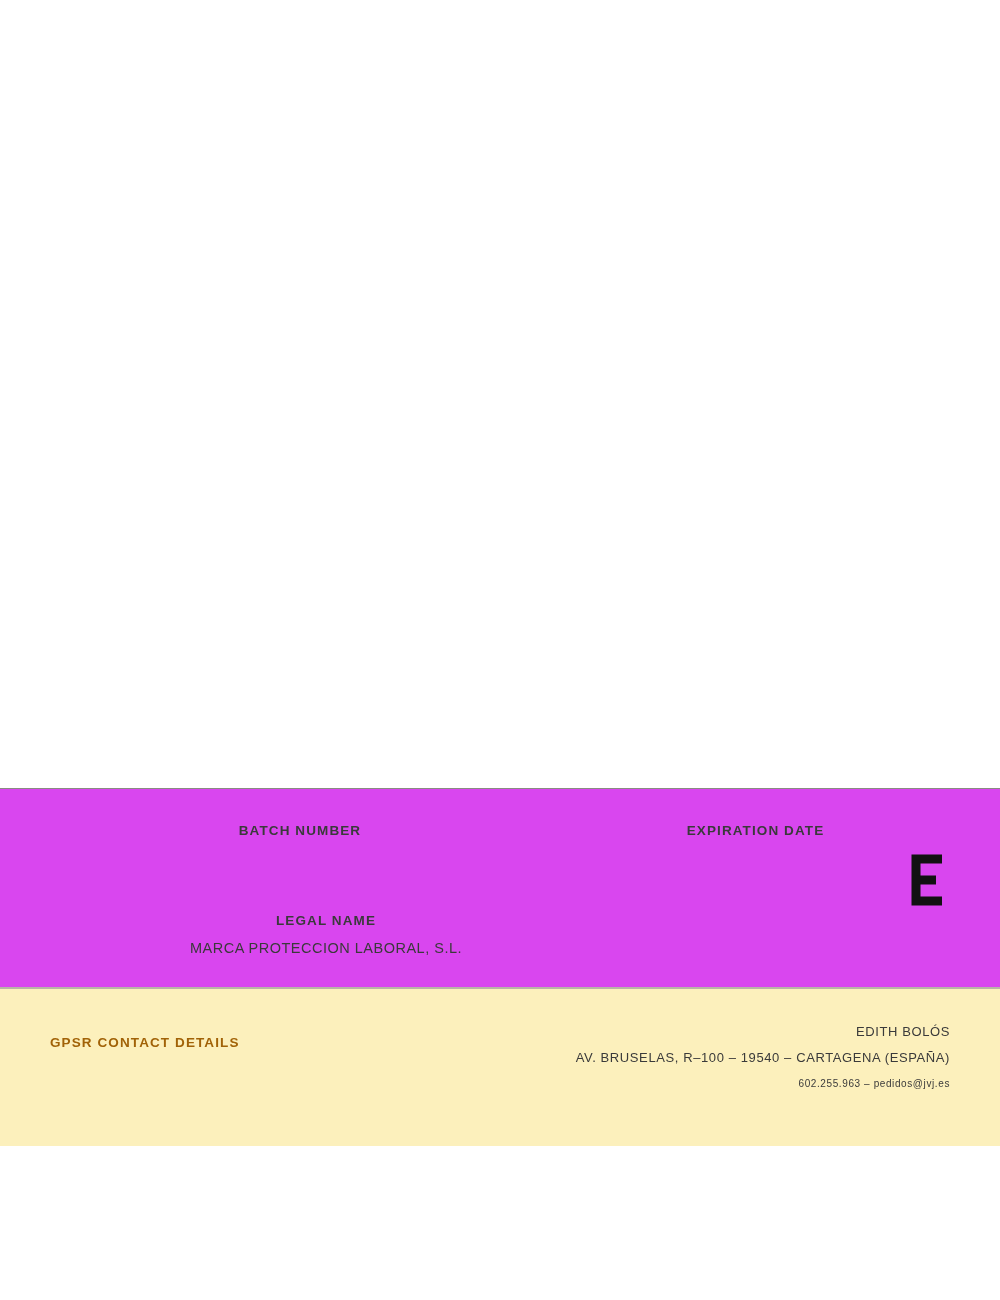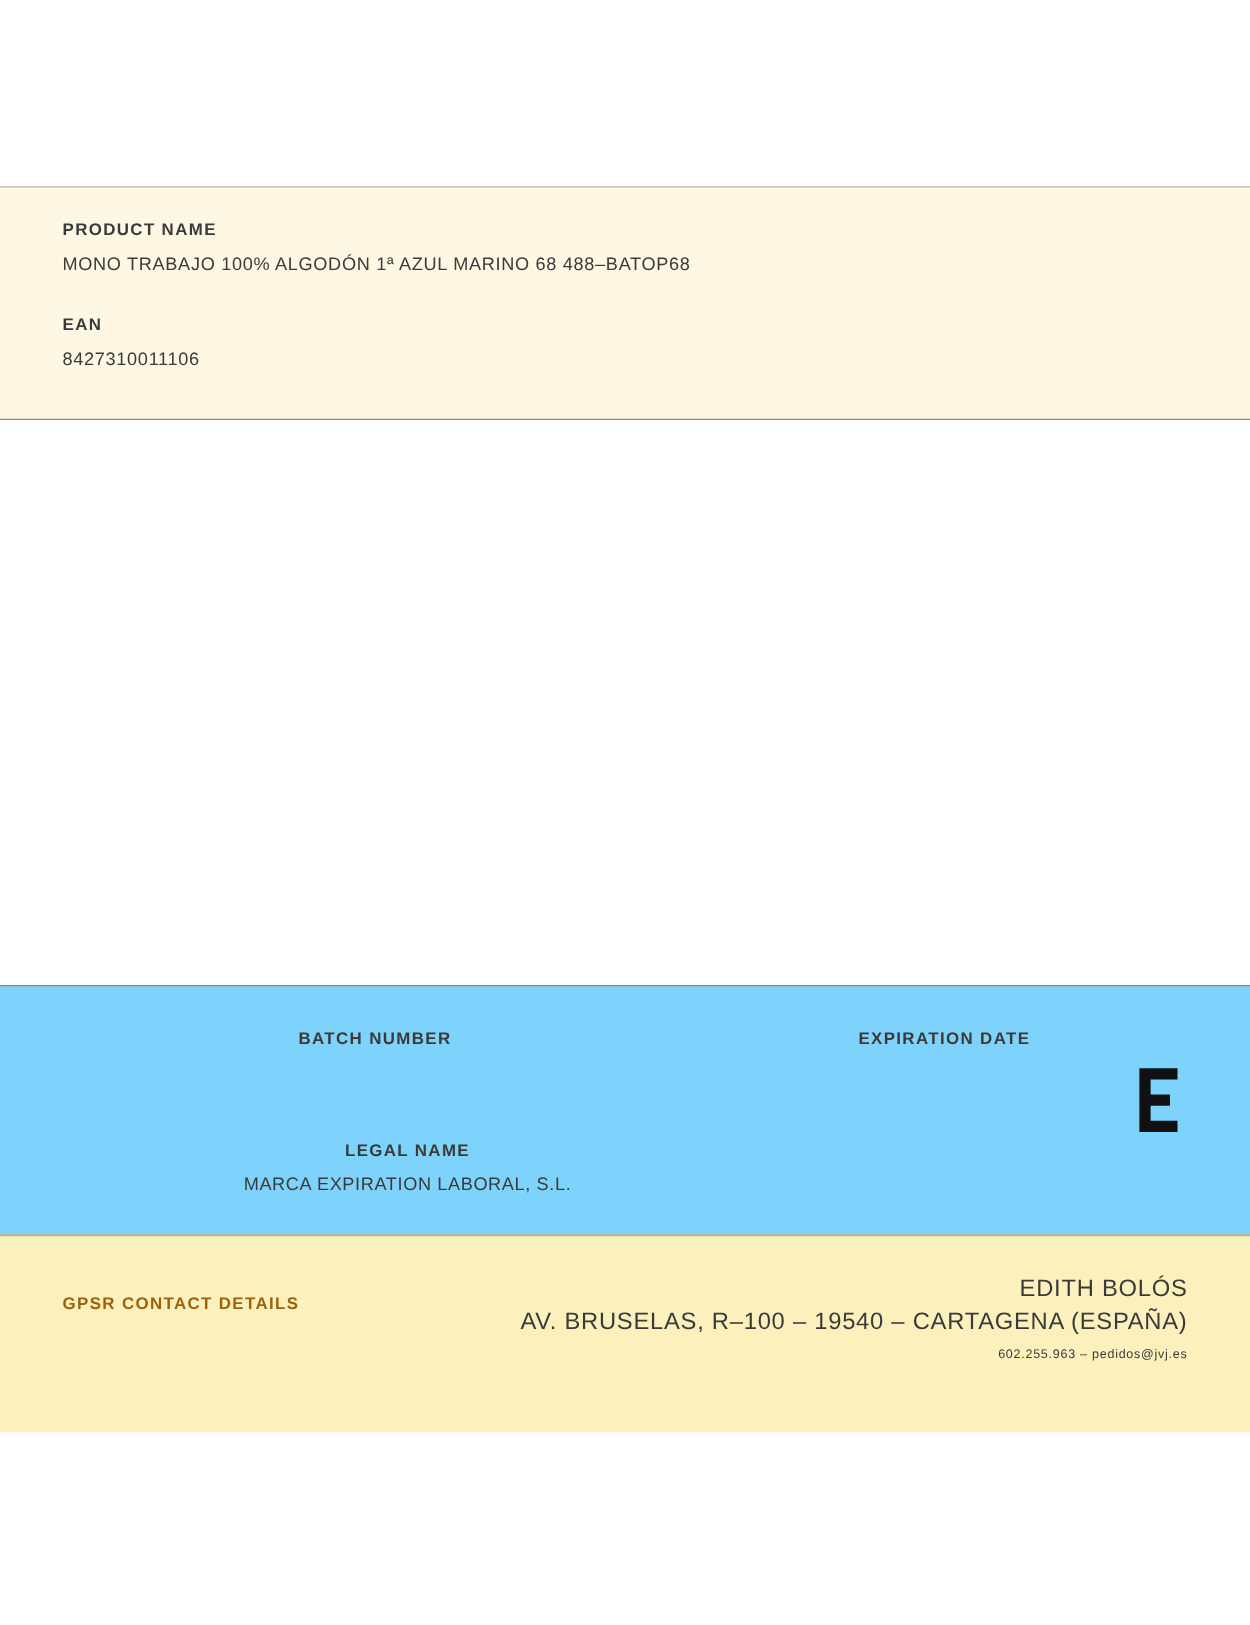--- a/index.html
+++ b/index.html
@@ -62,21 +62,21 @@
     background: #ffffff;
   }
 
   
   .mid-block {
     position: absolute;
     left: 0;
     top: 788px;
     width: 1000px;
     height: 200px;
-    background: #7dd3fc;
+    background: #d946ef;
     border-top: 1px solid #8a8a82;
     border-bottom: 1px solid #b9b5a6;
     box-sizing: border-box;
   }
   .mid-row {
     position: absolute;
     left: 0;
     width: 1000px;
     display: flex;
   }
@@ -132,21 +132,21 @@
     letter-spacing: 1.1px;
     color: #a16207;
   }
   .gpsr-lines {
     position: absolute;
     right: 50px;
     top: 30px;
     text-align: right;
   }
   .gpsr-line {
-    font-size: 19px;
+    font-size: 13px;
     letter-spacing: 0.6px;
     color: #3a3a3a;
     line-height: 26px;
   }
   .gpsr-line.small {
     font-size: 10px;
   }
   
   .bottom-empty {
     position: absolute;
@@ -155,48 +155,39 @@
     width: 1000px;
     height: 154px;
     background: #ffffff;
   }
 </style>
 </head>
 <body>
 
 <div class="page">
 
-  <div class="top-block">
-    <div class="top-inner">
-      <div class="field-label">PRODUCT NAME</div>
-      <div class="field-value">MONO TRABAJO 100% ALGODÓN 1ª AZUL MARINO 68 488–BATOP68</div>
-      <div class="spacer-30"></div>
-      <div class="field-label">EAN</div>
-      <div class="field-value">8427310011106</div>
-    </div>
-  </div>
 
   <div class="middle-empty"></div>
 
   <div class="mid-block">
     <div class="mid-row row1">
       <div class="col-a">
         <div class="mid-label">BATCH NUMBER</div>
         <div class="mid-value"></div>
       </div>
       <div class="col-b">
         <div class="mid-label">EXPIRATION DATE</div>
         <div class="mid-value"></div>
       </div>
     </div>
 
     <div class="mid-row row2">
       <div class="col-a">
         <div class="mid-label">LEGAL NAME</div>
-        <div class="mid-value">MARCA EXPIRATION LABORAL, S.L.</div>
+        <div class="mid-value">MARCA PROTECCION LABORAL, S.L.</div>
       </div>
     </div>
 
     <div class="ce-mark">
       <svg width="96" height="62" viewBox="0 0 96 62" xmlns="http://www.w3.org/2000/svg">
 
         <path d="M34 31 A 23 28 0 1 0 34 31" fill="none" stroke="#111111" stroke-width="9" transform="rotate(0 24 31)"></path>
 
         <path d="M88 10 L62 10 L62 52 L88 52" fill="none" stroke="#111111" stroke-width="9"></path>
         <path d="M62 31 L82 31" fill="none" stroke="#111111" stroke-width="9"></path>

